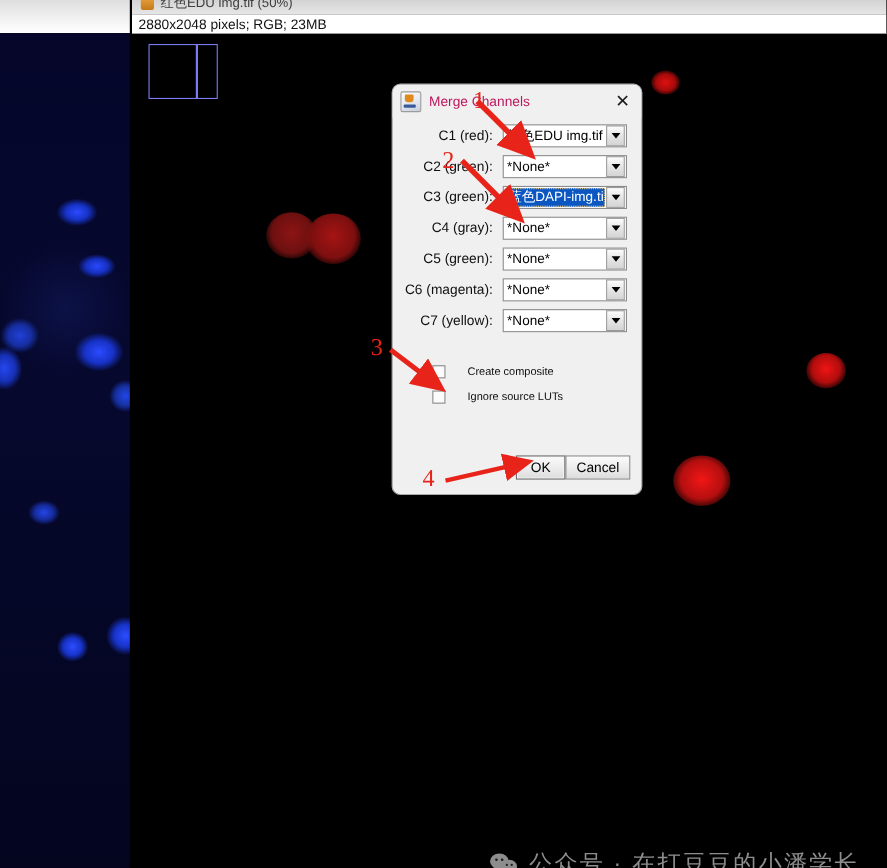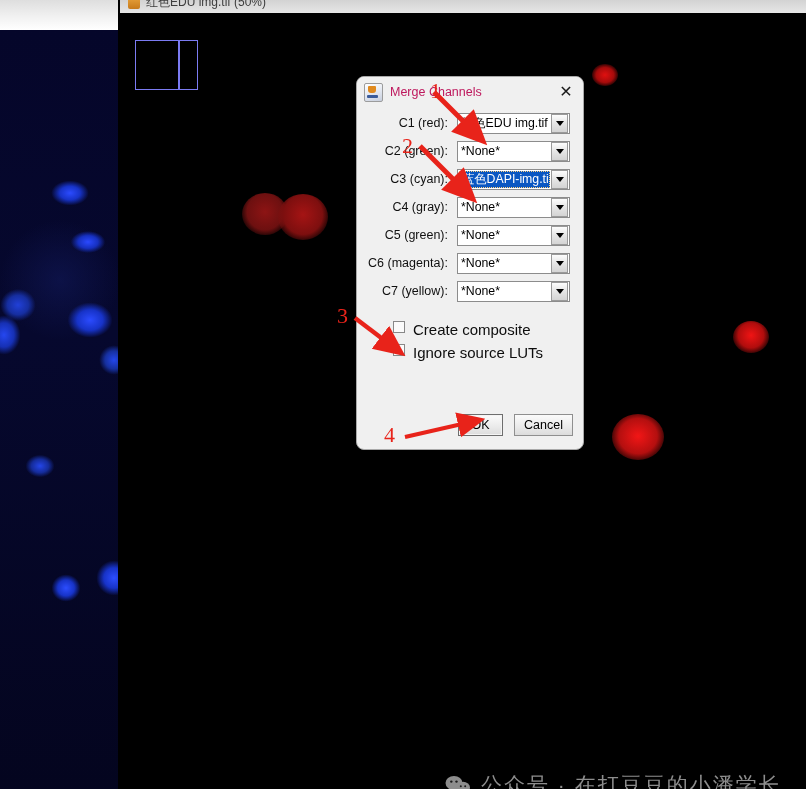--- a/index.html
+++ b/index.html
@@ -219,23 +219,23 @@
   .combo-arrow i {
     display: block;
     width: 0; height: 0;
     border-left: 4px solid transparent;
     border-right: 4px solid transparent;
     border-top: 5px solid #000;
   }
 
   .checks { margin: 16px 0 0 28px; }
   .check-row {
-    display: flex; align-items: flex-start;
+    display: flex; align-items: flex-end;
     height: 23px;
-    font-size: 15px; color: #0d0d0d;
+    font-size: 10px; color: #0d0d0d; gap: 12px;
   }
   .cbox {
     width: 12px; height: 12px;
     border: 1px solid #888;
     background: #fbfbfb;
     margin-right: 8px;
     position: relative;
     box-sizing: border-box;
     flex: 0 0 auto;
   }
@@ -245,21 +245,21 @@
     left: 3px; top: 0px;
     width: 4px; height: 8px;
     border: solid #000;
     border-width: 0 1.6px 1.6px 0;
     transform: rotate(42deg);
   }
 
   .btn-row {
     position: absolute;
     right: 10px; bottom: 13px;
-    display: flex; gap: 11px;
+    display: flex; gap: 0;
   }
   .btn {
     min-width: 45px; height: 22px;
     padding: 0 9px;
     font-size: 12.5px;
     color: #000;
     background: linear-gradient(180deg,#fbfbfb 0%,#ededed 50%,#dcdcdc 100%);
     border: 1px solid #8f8f8f;
     display: flex; align-items: center; justify-content: center;
     box-sizing: border-box;
@@ -287,20 +287,21 @@
 
   <div class="ij-window">
 
     <div class="ij-titlebar">
       <div class="ij-title-inner">
         <span class="java-mini"></span>
         <span>红色EDU img.tif (50%)</span>
       </div>
     </div>
 
+    <div class="ij-statusbar">2880x2048 pixels; RGB; 23MB</div>
 
     <div class="ij-canvas">
 
       <div class="roi" style="left:15px; top:9px; width:63px; height:50px;"></div>
       <div class="roi-divider" style="left:58px; top:9px; height:50px;"></div>
 
       <div class="cell-red" style="left:472px; top:33px; width:26px; height:22px;
                   background: radial-gradient(ellipse at 50% 50%, #e01010 0%, #a60b0b 48%, rgba(40,2,2,0) 80%);"></div>
       <div class="cell-red" style="left:122px; top:162px; width:46px; height:42px;
                   background: radial-gradient(ellipse at 50% 45%, #8d1414 0%, #6d1010 55%, rgba(30,2,2,0) 82%);"></div>
@@ -353,21 +354,21 @@
         <span class="row-label">C2 (green):</span>
         <div class="combo">
           <span class="combo-val">*None*</span>
           <span class="combo-arrow">
               <i></i>
             </span>
         </div>
       </div>
 
       <div class="row">
-        <span class="row-label">C3 (cyan):</span>
+        <span class="row-label">C3 (green):</span>
         <div class="combo selected">
           <span class="combo-val">蓝色DAPI-img.tif</span>
           <span class="combo-arrow">
               <i></i>
             </span>
         </div>
       </div>
 
       <div class="row">
         <span class="row-label">C4 (gray):</span>

